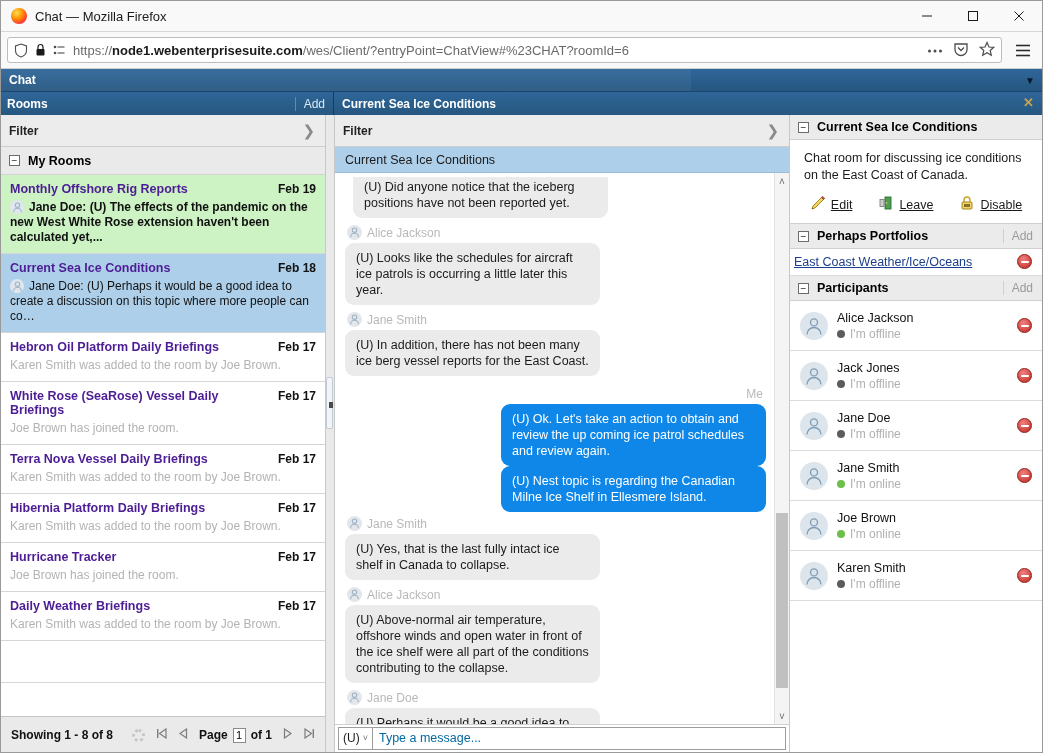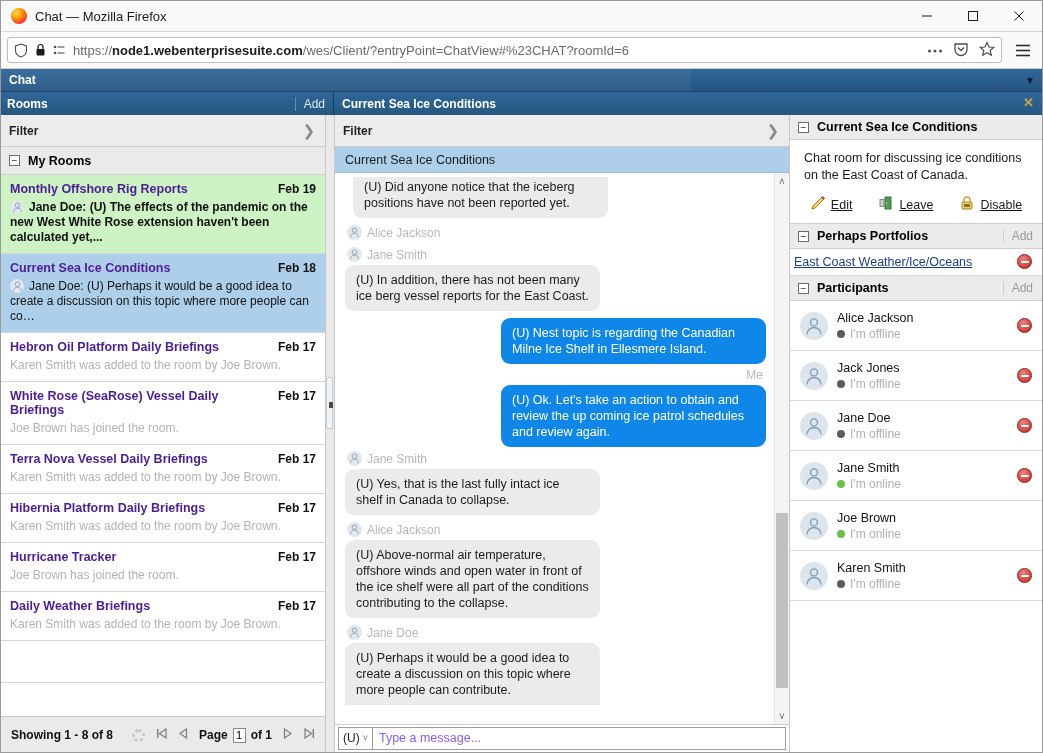--- a/index.html
+++ b/index.html
@@ -97,21 +97,21 @@
   .melabel{color:#b8b8b8;font-size:12px;margin:4px 3px 3px 0;}
   .bubble.me{background:#0f87e8;color:#fff;border-radius:9px;max-width:265px;}
   .msg.cut .bubble{border-radius:0 0 9px 9px;padding-top:2px;margin-left:8px;}
   .msg.cutbot .bubble{border-radius:9px 9px 0 0;}
   .scroll{width:15px;background:#f4f4f4;border-left:1px solid #e2e2e2;display:flex;flex-direction:column;align-items:center;justify-content:space-between;flex:none;box-sizing:border-box;position:relative;}
   .scroll .arrow{height:16px;display:flex;align-items:center;justify-content:center;color:#6a6a6a;font-size:10px;z-index:2;}
   .scroll .thumb{position:absolute;left:1px;right:1px;top:340px;bottom:36px;background:#c0c0c0;}
   .composer{height:29px;border-top:1px solid #cfcfcf;display:flex;align-items:center;padding:0 3px 2px 3px;box-sizing:border-box;background:#fff;}
   .clsbox{height:23px;border:1px solid #9c9c9c;background:#fff;display:flex;align-items:center;gap:3px;padding:0 4px;box-sizing:border-box;font-size:12px;color:#1b1b1b;}
   .clsbox .cv{color:#6f6f6f;font-size:9px;}
-  .msginput{flex:1;height:23px;border:1px solid #9c9c9c;border-left:none;background:#fff;display:flex;align-items:center;padding-left:6px;box-sizing:border-box;color:#8b5cf6;font-size:12.5px;}
+  .msginput{flex:1;height:23px;border:1px solid #9c9c9c;border-left:none;background:#fff;display:flex;align-items:center;padding-left:6px;box-sizing:border-box;color:#0369a1;font-size:12.5px;}
 
   
   .right{width:253px;background:#fff;flex:none;display:flex;flex-direction:column;border-left:1px solid #c8c8c8;box-sizing:border-box;}
   .sec{height:25px;background:#ebebeb;border-bottom:1px solid #cfcfcf;display:flex;align-items:center;box-sizing:border-box;}
   .sec .t{font-weight:700;font-size:12.5px;}
   .sec .add{margin-left:auto;color:#9a9a9a;font-size:12px;padding:0 9px 0 8px;border-left:1px solid #cfcfcf;line-height:14px;}
   .roomdesc{padding:10px 12px 4px 14px;font-size:12.5px;line-height:17px;color:#1b1b1b;}
   .actions{display:flex;justify-content:center;gap:26px;padding:7px 0 9px 0;border-bottom:1px solid #cfcfcf;}
   .act{display:flex;align-items:center;gap:5px;font-size:12.5px;}
   .act a{color:#1b1b1b;text-decoration:underline;}
@@ -350,36 +350,36 @@
         <div class="msgs" id="msgs">
             <div class="msg cut"><div class="bubble">(U) Did anyone notice that the iceberg positions have not been reported yet.</div></div>
             <div class="msg"><div class="who">
                 <span class="pic">
                   <svg width="11" height="11" viewBox="0 0 11 11">
                     <circle cx="5.5" cy="3.2" r="2.2" fill="none" stroke="#9fb3c4" stroke-width="1.1"></circle>
                     <path d="M1.6 10.2 a3.9 3.9 0 0 1 7.8 0" fill="none" stroke="#9fb3c4" stroke-width="1.1"></path>
                   </svg>
                 </span>
                 <span>Alice Jackson</span>
-              </div></div>
+              </div><div class="bubble">(U) Looks like the schedules for aircraft ice patrols is occurring a little later this year.</div></div>
             <div class="msg"><div class="who">
                 <span class="pic">
                   <svg width="11" height="11" viewBox="0 0 11 11">
                     <circle cx="5.5" cy="3.2" r="2.2" fill="none" stroke="#9fb3c4" stroke-width="1.1"></circle>
                     <path d="M1.6 10.2 a3.9 3.9 0 0 1 7.8 0" fill="none" stroke="#9fb3c4" stroke-width="1.1"></path>
                   </svg>
                 </span>
                 <span>Jane Smith</span>
               </div><div class="bubble">(U) In addition, there has not been many ice berg vessel reports for the East Coast.</div></div>
             <div class="row me">
-              <div class="bubble me">(U) Nest topic is regarding the Canadian Milne Ice Shelf in Ellesmere Island.</div>
-            </div>
-            <div class="row me">
               <div class="melabel">Me</div>
               <div class="bubble me">(U) Ok. Let's take an action to obtain and review the up coming ice patrol schedules and review again.</div>
+            </div>
+            <div class="row me">
+              <div class="bubble me">(U) Nest topic is regarding the Canadian Milne Ice Shelf in Ellesmere Island.</div>
             </div>
             <div class="msg"><div class="who">
                 <span class="pic">
                   <svg width="11" height="11" viewBox="0 0 11 11">
                     <circle cx="5.5" cy="3.2" r="2.2" fill="none" stroke="#9fb3c4" stroke-width="1.1"></circle>
                     <path d="M1.6 10.2 a3.9 3.9 0 0 1 7.8 0" fill="none" stroke="#9fb3c4" stroke-width="1.1"></path>
                   </svg>
                 </span>
                 <span>Jane Smith</span>
               </div><div class="bubble">(U) Yes, that is the last fully intact ice shelf in Canada to collapse.</div></div>

